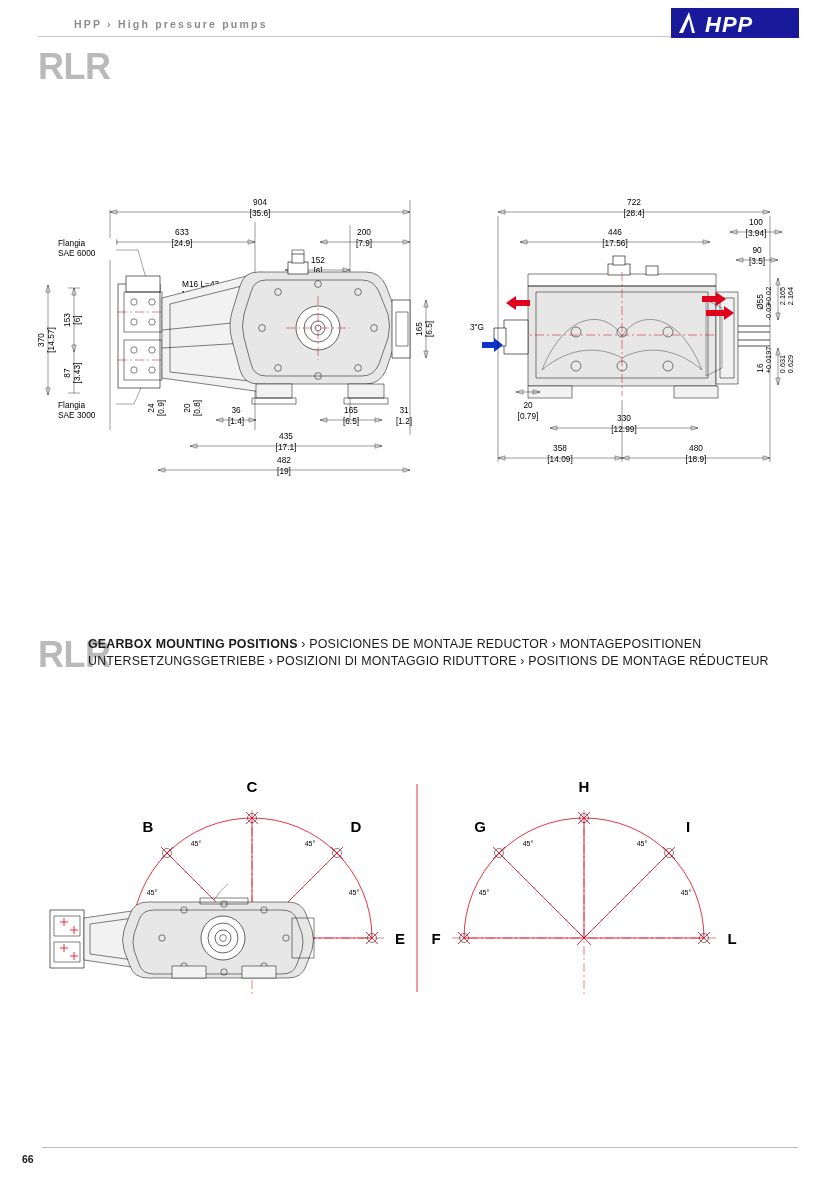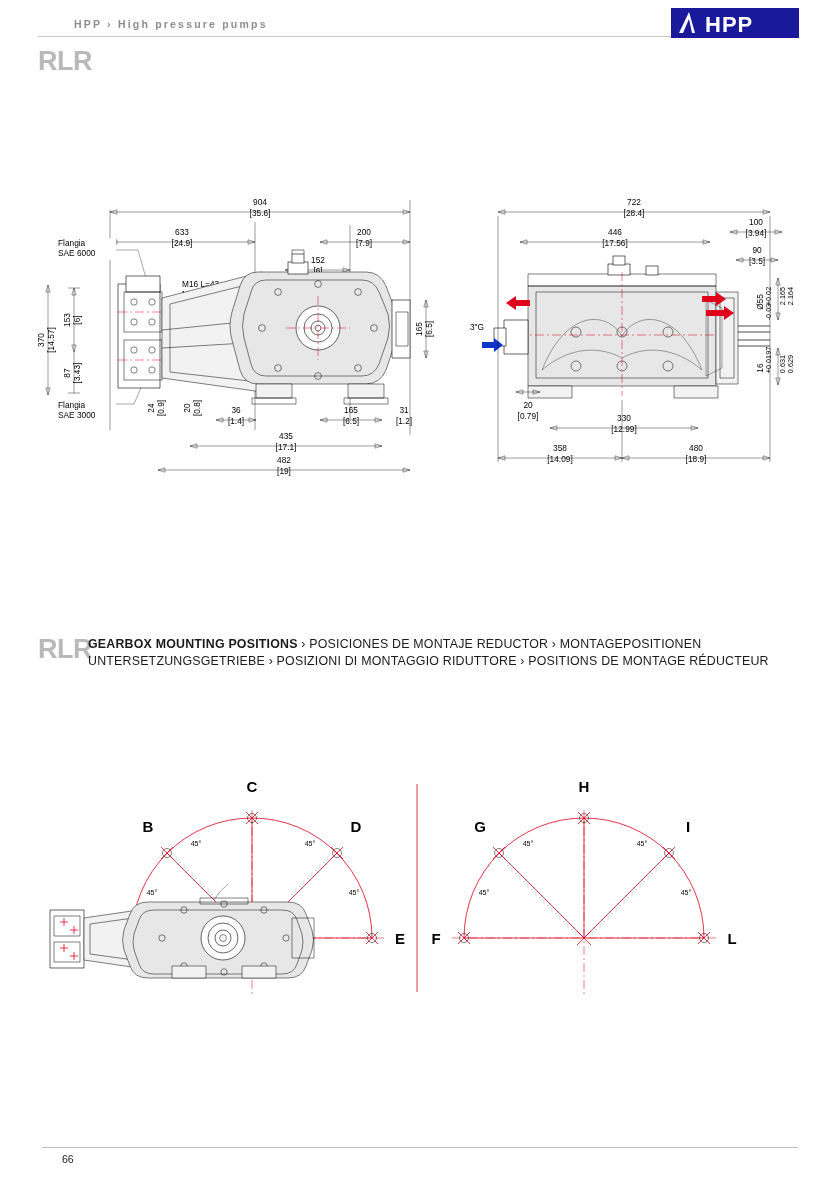--- a/index.html
+++ b/index.html
@@ -15,29 +15,29 @@
 
   
   .hdr-line{
     position:absolute;left:38px;top:18px;width:760px;
     font-size:10.5px;letter-spacing:2.2px;color:#8d8d8d;font-weight:bold;padding-left:36px;
   }
   .hdr-rule{
     position:absolute;left:38px;top:36px;width:760px;height:1px;background:#c9c9c9;
   }
   .logo{
-    position:absolute;right:36px;top:8px;width:128px;height:30px;
+    position:absolute;right:36px;top:8px;width:128px;height:30px;font-style:italic;
   }
   .logo svg{display:block;}
 
   
   .sec{position:absolute;}
   .sec .rlr{
     position:absolute;left:0;top:0;
-    font-size:27px;font-weight:bold;color:#b9b9b9;letter-spacing:-0.5px;
+    font-size:36px;font-weight:bold;color:#b9b9b9;letter-spacing:-0.5px;
   }
   .sec .txt{
     position:absolute;left:50px;top:2px;width:710px;
     font-size:12.4px;line-height:17px;color:#1a1a1a;letter-spacing:0.2px;
   }
   .sec .txt b{font-weight:bold;}
 
   
   .draw{position:absolute;}
   svg{overflow:visible;}
@@ -54,21 +54,21 @@
   .white{fill:#ffffff;stroke:#000;stroke-width:0.6;}
   text{font-family:"Liberation Sans", sans-serif;}
   .dtxt{font-size:8.3px;fill:#000;text-anchor:middle;}
   .dtxt-s{font-size:7.3px;fill:#000;text-anchor:middle;}
   .dtxt-l{font-size:8.3px;fill:#000;text-anchor:start;}
   .letter{font-size:15px;fill:#000;font-weight:bold;text-anchor:middle;}
   .ang{font-size:7px;fill:#000;text-anchor:middle;}
 
   
   .pg-num{
-    position:absolute;left:22px;bottom:16px;font-size:10.5px;font-weight:normal;color:#1a1a1a;margin-left:40px;
+    position:absolute;left:22px;bottom:16px;font-size:10.5px;font-weight:bold;color:#1a1a1a;
   }
   .foot-rule{
     position:absolute;left:42px;bottom:33px;width:756px;height:1px;background:#bdbdbd;
   }
 </style>
 </head>
 <body>
 
 <div class="page">
 

